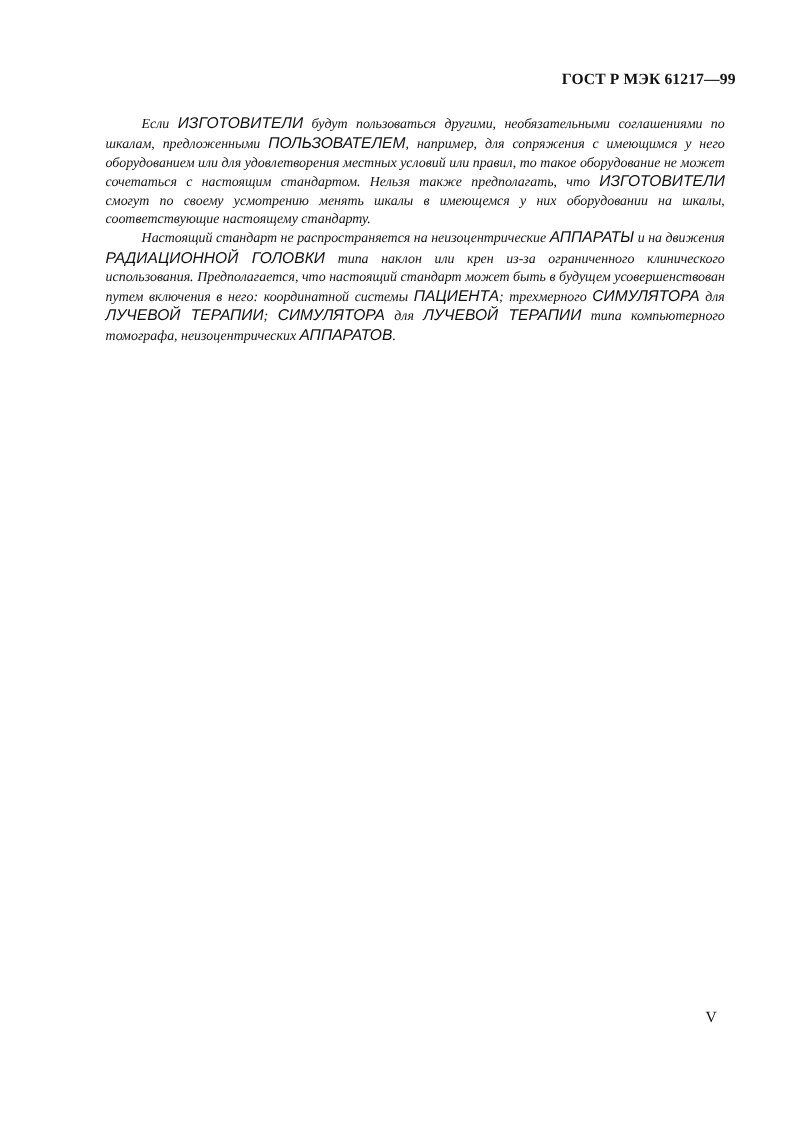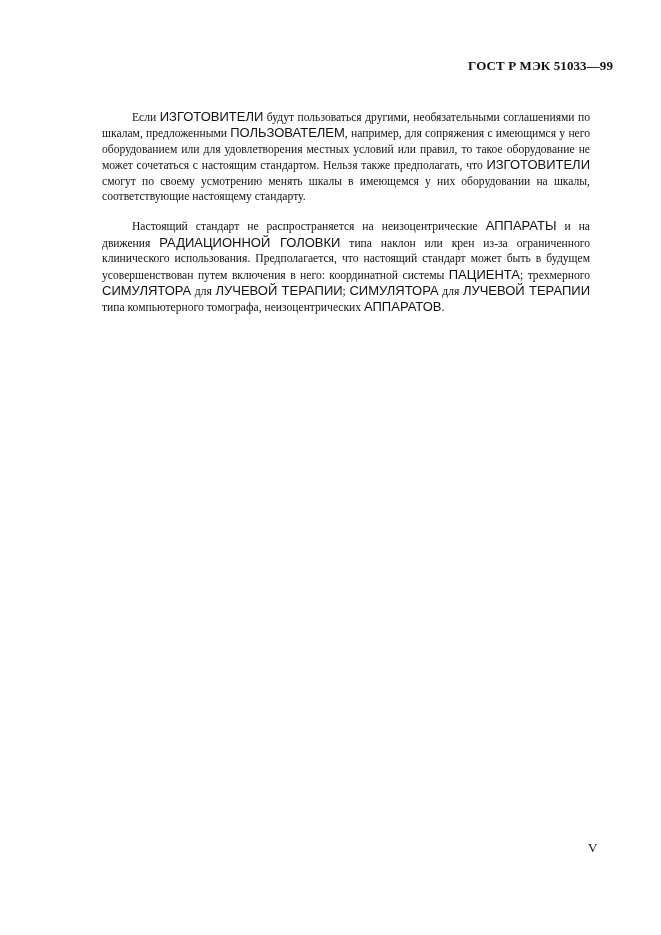--- a/index.html
+++ b/index.html
@@ -2,27 +2,27 @@
 <html><head>
 <meta charset="utf-8">
 <style>
   html, body { margin: 0; padding: 0; background: #ffffff; }
   body { width: 661px; height: 935px; position: relative; overflow: hidden;
          font-family: "Liberation Serif", serif; color: #111; }
   .header { position: absolute; top: 58px; right: 48px; font-weight: bold;
             font-size: 13px; letter-spacing: 0.1px; }
   .content { position: absolute; top: 95px; left: 88px; width: 516px;
              font-size: 11.6px; line-height: 15.4px; text-align: justify; }
-  .content p { margin: 14px; text-indent: 30px; }
+  .content p { margin: 0; text-indent: 30px; font-style: italic; }
   .term { font-family: "Liberation Sans", sans-serif; font-size: 13px; }
   .pageno { position: absolute; top: 840px; left: 588px; font-size: 13px; }
 </style>
 </head>
 <body>
 
-<div class="header">ГОСТ Р МЭК 51033—99</div>
+<div class="header">ГОСТ Р МЭК 61217—99</div>
 
 <div class="content">
   <p>Если <span class="term">ИЗГОТОВИТЕЛИ</span> будут пользоваться другими, необязательными соглашениями по шкалам, предложенными <span class="term">ПОЛЬЗОВАТЕЛЕМ</span>, например, для сопряжения с имеющимся у него оборудованием или для удовлетворения местных условий или правил, то такое оборудование не может сочетаться с настоящим стандартом. Нельзя также предполагать, что <span class="term">ИЗГОТОВИТЕЛИ</span> смогут по своему усмотрению менять шкалы в имеющемся у них оборудовании на шкалы, соответствующие настоящему стандарту.</p>
   <p>Настоящий стандарт не распространяется на неизоцентрические <span class="term">АППАРАТЫ</span> и на движения <span class="term">РАДИАЦИОННОЙ ГОЛОВКИ</span> типа наклон или крен из-за ограниченного клинического использования. Предполагается, что настоящий стандарт может быть в будущем усовершенствован путем включения в него: координатной системы <span class="term">ПАЦИЕНТА</span>; трехмерного <span class="term">СИМУЛЯТОРА</span> для <span class="term">ЛУЧЕВОЙ ТЕРАПИИ</span>; <span class="term">СИМУЛЯТОРА</span> для <span class="term">ЛУЧЕВОЙ ТЕРАПИИ</span> типа компьютерного томографа, неизоцентрических <span class="term">АППАРАТОВ</span>.</p>
 </div>
 
 <div class="pageno">V</div>
 
 </body></html>

